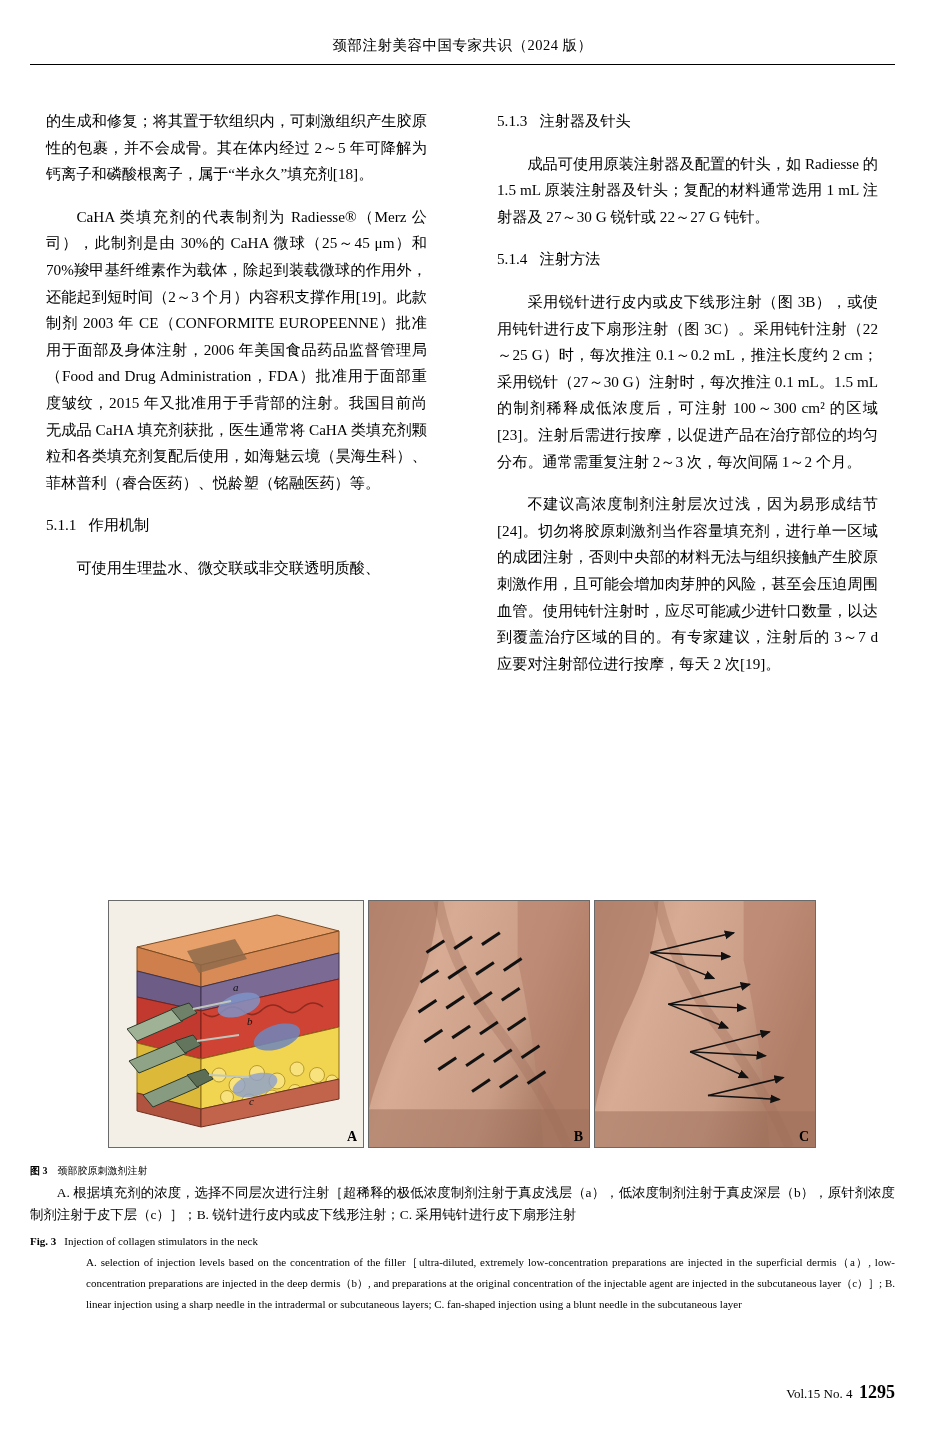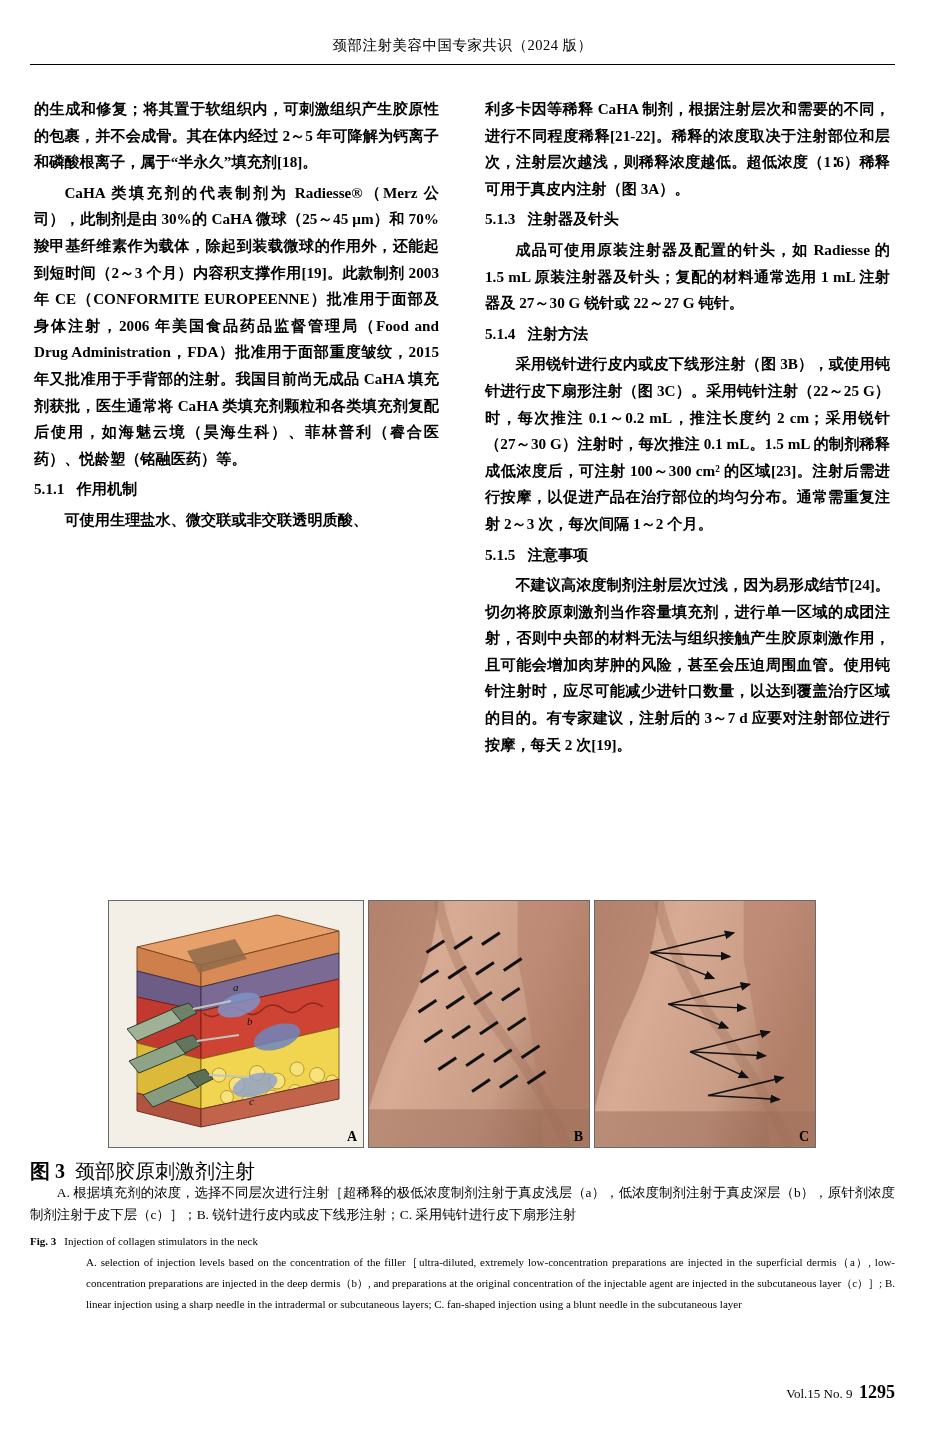--- a/index.html
+++ b/index.html
@@ -46,22 +46,21 @@
     gap: 38px;
   }
   .col {
     width: 413px;
     font-size: 15.2px;
     line-height: 26.6px;
     text-align: justify;
     text-justify: inter-ideograph;
   }
   .col p {
-    margin: 4px;
-    font-weight: bold;
+    margin: 16px;
   }
   .indent { text-indent: 2em; }
   .noindent { text-indent: 0; }
   .section-head {
     margin: 0;
     text-indent: 0;
   }
   .section-head .num { margin-right: 0.8em; }
   
   .figure-block {
@@ -102,21 +101,21 @@
   
   .caption {
     position: absolute;
     left: 30px;
     top: 1160px;
     width: 865px;
     font-size: 13.4px;
     line-height: 22px;
   }
   .cap-title {
-    font-size: 20px;
+    font-size: 10px;
   }
   .cap-title b { margin-right: 10px; }
   .cap-body {
     text-indent: 2em;
     text-align: justify;
   }
   .cap-en-title { margin-top: 4px; font-size: 11px; }
   .cap-en-title b { margin-right: 8px; }
   .cap-en-body {
     margin-left: 56px;
@@ -150,35 +149,31 @@
       <p class="indent">CaHA 类填充剂的代表制剂为 Radiesse®（Merz 公司），此制剂是由 30%的 CaHA 微球（25～45 μm）和 70%羧甲基纤维素作为载体，除起到装载微球的作用外，还能起到短时间（2～3 个月）内容积支撑作用[19]。此款制剂 2003 年 CE（CONFORMITE EUROPEENNE）批准用于面部及身体注射，2006 年美国食品药品监督管理局（Food and Drug Administration，FDA）批准用于面部重度皱纹，2015 年又批准用于手背部的注射。我国目前尚无成品 CaHA 填充剂获批，医生通常将 CaHA 类填充剂颗粒和各类填充剂复配后使用，如海魅云境（昊海生科）、菲林普利（睿合医药）、悦龄塑（铭融医药）等。</p>
 
       <p class="section-head">
         <span class="num">5.1.1</span><span>作用机制</span>
       </p>
 
       <p class="indent">可使用生理盐水、微交联或非交联透明质酸、</p>
     </div>
 
     <div class="col">
-      <p class="noindent">利多卡因等稀释 CaHA 制剂，根据注射层次和需要的不同，进行不同程度稀释[21-22]。稀释的浓度取决于注射部位和层次，注射层次越浅，则稀释浓度越低。超低浓度（1∶6）稀释可用于真皮内注射（图 3A）。</p>
 
       <p class="section-head">
         <span class="num">5.1.3</span><span>注射器及针头</span>
       </p>
       <p class="indent">成品可使用原装注射器及配置的针头，如 Radiesse 的 1.5 mL 原装注射器及针头；复配的材料通常选用 1 mL 注射器及 27～30 G 锐针或 22～27 G 钝针。</p>
 
       <p class="section-head">
         <span class="num">5.1.4</span><span>注射方法</span>
       </p>
       <p class="indent">采用锐针进行皮内或皮下线形注射（图 3B），或使用钝针进行皮下扇形注射（图 3C）。采用钝针注射（22～25 G）时，每次推注 0.1～0.2 mL，推注长度约 2 cm；采用锐针（27～30 G）注射时，每次推注 0.1 mL。1.5 mL 的制剂稀释成低浓度后，可注射 100～300 cm² 的区域[23]。注射后需进行按摩，以促进产品在治疗部位的均匀分布。通常需重复注射 2～3 次，每次间隔 1～2 个月。</p>
 
-      <p class="section-head">
-        <span class="num">5.1.5</span><span>注意事项</span>
-      </p>
       <p class="indent">不建议高浓度制剂注射层次过浅，因为易形成结节[24]。切勿将胶原刺激剂当作容量填充剂，进行单一区域的成团注射，否则中央部的材料无法与组织接触产生胶原刺激作用，且可能会增加肉芽肿的风险，甚至会压迫周围血管。使用钝针注射时，应尽可能减少进针口数量，以达到覆盖治疗区域的目的。有专家建议，注射后的 3～7 d 应要对注射部位进行按摩，每天 2 次[19]。</p>
     </div>
   </div>
 
   <div class="figure-block">
     <div class="fig-images">
 
       <div class="fig-panel panel-a">
         <svg class="skinblock" viewBox="0 0 222 232">
 
@@ -326,16 +321,16 @@
     <div class="cap-body">A. 根据填充剂的浓度，选择不同层次进行注射［超稀释的极低浓度制剂注射于真皮浅层（a），低浓度制剂注射于真皮深层（b），原针剂浓度制剂注射于皮下层（c）］；B. 锐针进行皮内或皮下线形注射；C. 采用钝针进行皮下扇形注射</div>
     <div class="cap-en-title">
       <b>Fig. 3</b><span>Injection of collagen stimulators in the neck</span>
     </div>
     <div class="cap-en-body">
       <p>A. selection of injection levels based on the concentration of the filler［ultra-diluted, extremely low-concentration preparations are injected in the superficial dermis（a）, low-concentration preparations are injected in the deep dermis（b）, and preparations at the original concentration of the injectable agent are injected in the subcutaneous layer（c）］; B. linear injection using a sharp needle in the intradermal or subcutaneous layers; C. fan-shaped injection using a blunt needle in the subcutaneous layer</p>
     </div>
   </div>
 
   <div class="footer">
-    <span>Vol.15 No. 9</span>&nbsp;&nbsp;<b>1295</b>
+    <span>Vol.15 No. 4</span>&nbsp;&nbsp;<b>1295</b>
   </div>
 
 </div>
 
 </body></html>

